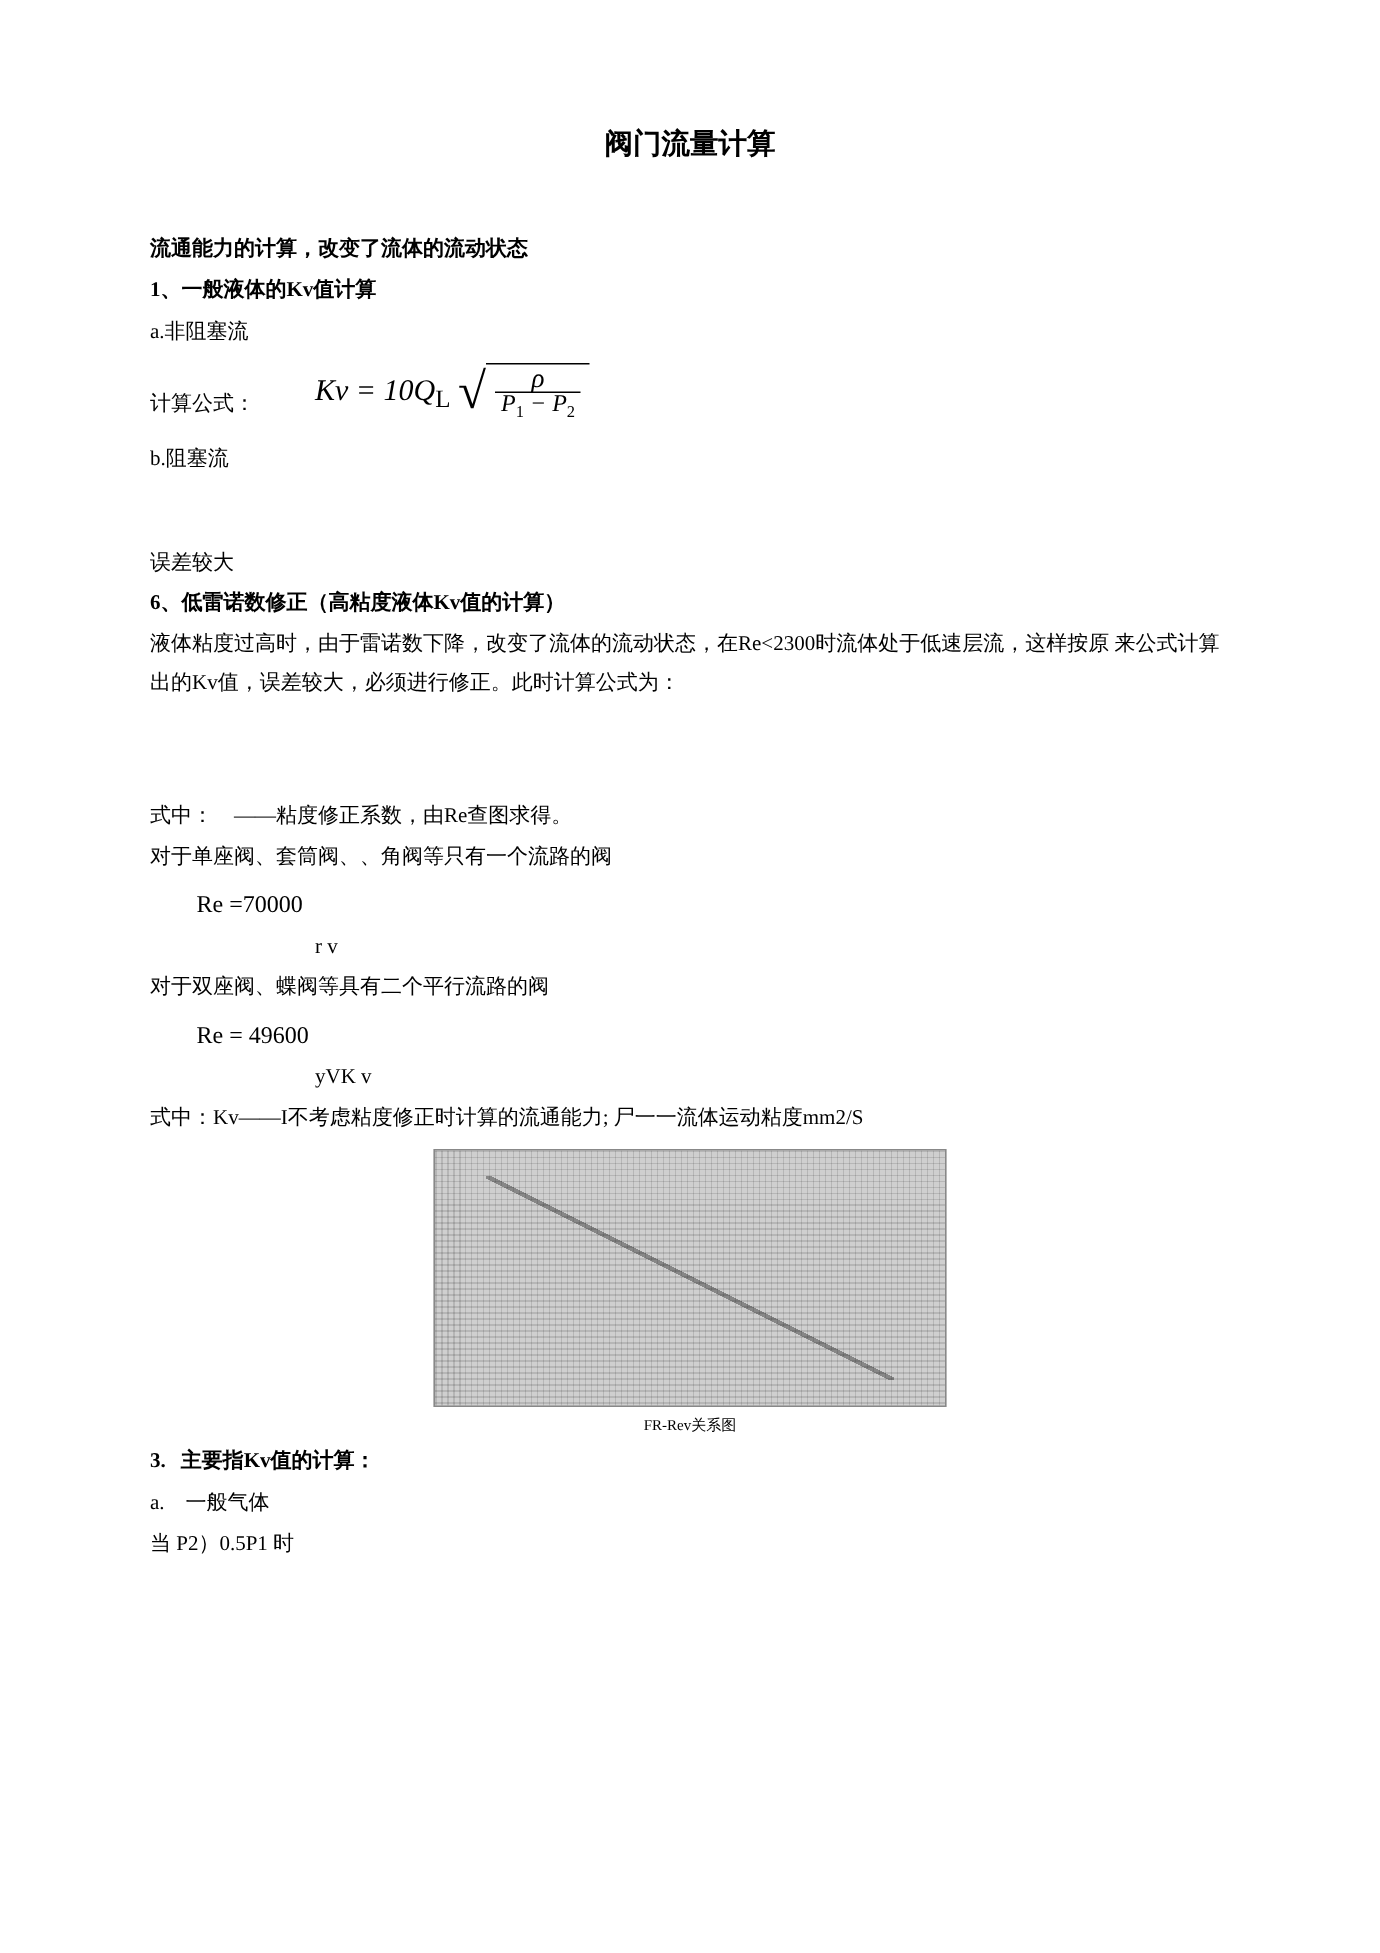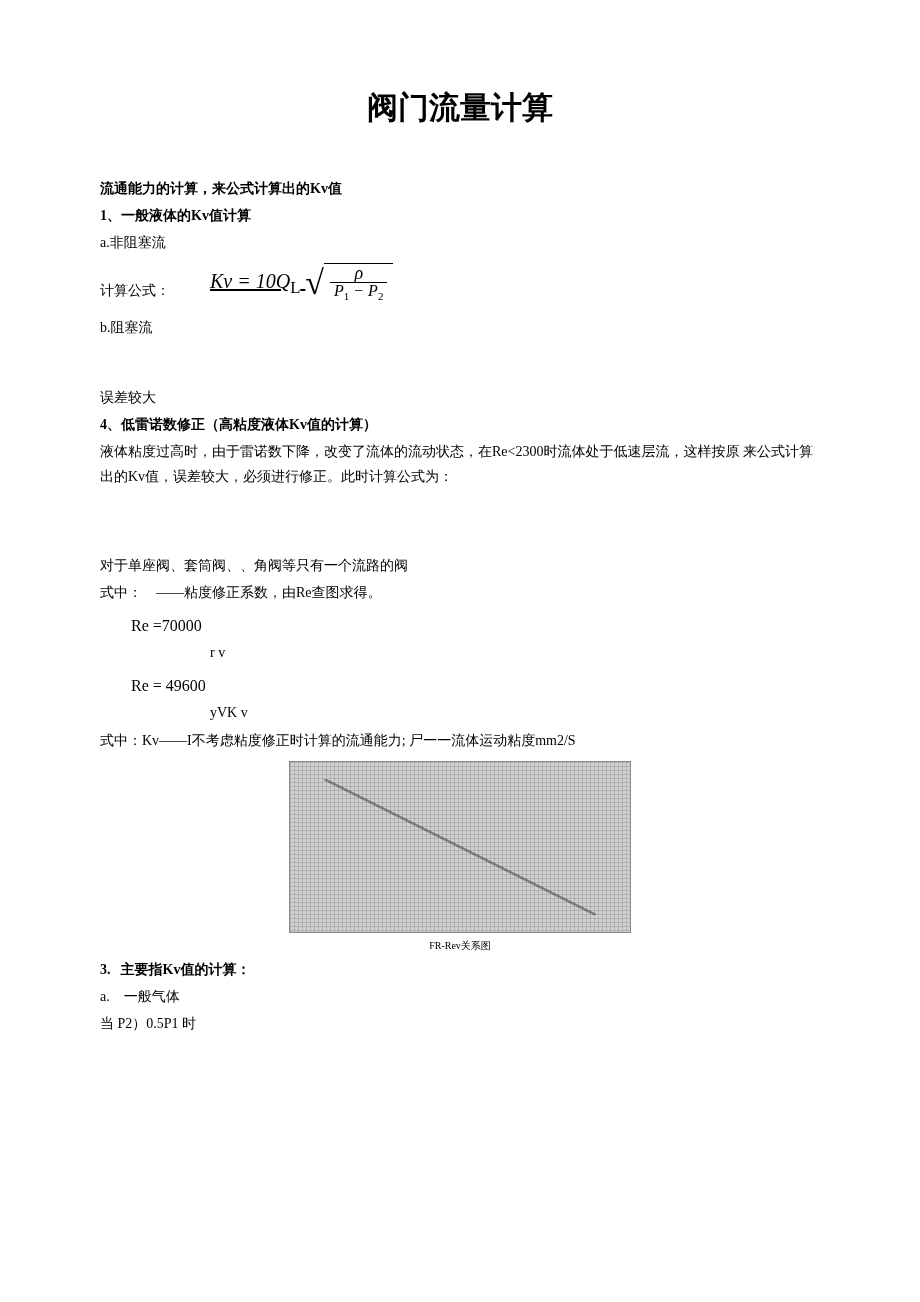--- a/index.html
+++ b/index.html
@@ -9,40 +9,39 @@
     font-family: "SimSun", "宋体", serif;
     width: 920px;
   }
   .page {
     padding: 80px 100px 60px 100px;
     font-size: 14px;
     line-height: 1.8;
     color: #000;
   }
   .title {
-    font-size: 31px;
+    font-size: 19px;
     text-align: center;
     font-weight: bold;
     margin-bottom: 40px;
     font-family: "SimSun", serif;
   }
   .bold { font-weight: bold; }
   .para { margin: 2px 0; }
   .formula-row {
     display: flex;
     align-items: flex-end;
     margin: 8px 0;
   }
   .formula-label { }
   .formula-box {
     padding-left: 40px;
     font-family: "Times New Roman", serif;
     font-size: 20px;
     line-height: 1;
-    text-decoration: underline;
   }
   .formula-box .kv { font-style: italic; }
   .sqrt-wrap {
     display: inline-flex;
     align-items: stretch;
     vertical-align: middle;
   }
   .radical {
     font-size: 34px;
     line-height: 40px;
@@ -105,21 +104,21 @@
   .sec-num { padding-right: 10px; }
   .indent-a { padding-left: 0; }
 </style>
 </head>
 <body>
 
 <div class="page">
 
   <div class="title">阀门流量计算</div>
 
-  <div class="para bold">流通能力的计算，来公式计算出的Kv值</div>
+  <div class="para bold">流通能力的计算，改变了流体的流动状态</div>
 
   <div class="para bold">1、一般液体的Kv值计算</div>
   <div class="para">a.非阻塞流</div>
 
   <div class="formula-row">
     <span class="formula-label">计算公式：</span>
     <span class="formula-box">
       <span class="kv">Kν = 10Q</span><sub>L</sub>
       <span class="sqrt-wrap">
         <span class="radical">√</span>
@@ -130,31 +129,32 @@
           </span>
         </span>
       </span>
     </span>
   </div>
 
   <div class="para" style="margin-top:12px">b.阻塞流</div>
   <div style="height:40px"></div>
   <div class="para">误差较大</div>
 
-  <div class="para bold">4、低雷诺数修正（高粘度液体Kv值的计算）</div>
+  <div class="para bold">6、低雷诺数修正（高粘度液体Kv值的计算）</div>
   <div class="para">液体粘度过高时，由于雷诺数下降，改变了流体的流动状态，在Re&lt;2300时流体处于低速层流，这样按原 来公式计算出的Kv值，误差较大，必须进行修正。此时计算公式为：</div>
 
   <div style="height:60px"></div>
 
+  <div class="para">式中：　——粘度修正系数，由Re查图求得。</div>
   <div class="para">对于单座阀、套筒阀、、角阀等只有一个流路的阀</div>
-  <div class="para">式中：　——粘度修正系数，由Re查图求得。</div>
 
   <div class="re-line">Re =70000</div>
   <div class="re-sub">r v</div>
 
+  <div class="para">对于双座阀、蝶阀等具有二个平行流路的阀</div>
 
   <div class="re-line">Re = 49600</div>
   <div class="re-sub">yVK v</div>
 
   <div class="para">式中：Kv——I不考虑粘度修正时计算的流通能力; 尸一一流体运动粘度mm2/S</div>
 
   <div class="chart-placeholder">
     <div class="chart-diag"></div>
   </div>
   <div class="chart-caption">FR-Rev关系图</div>

